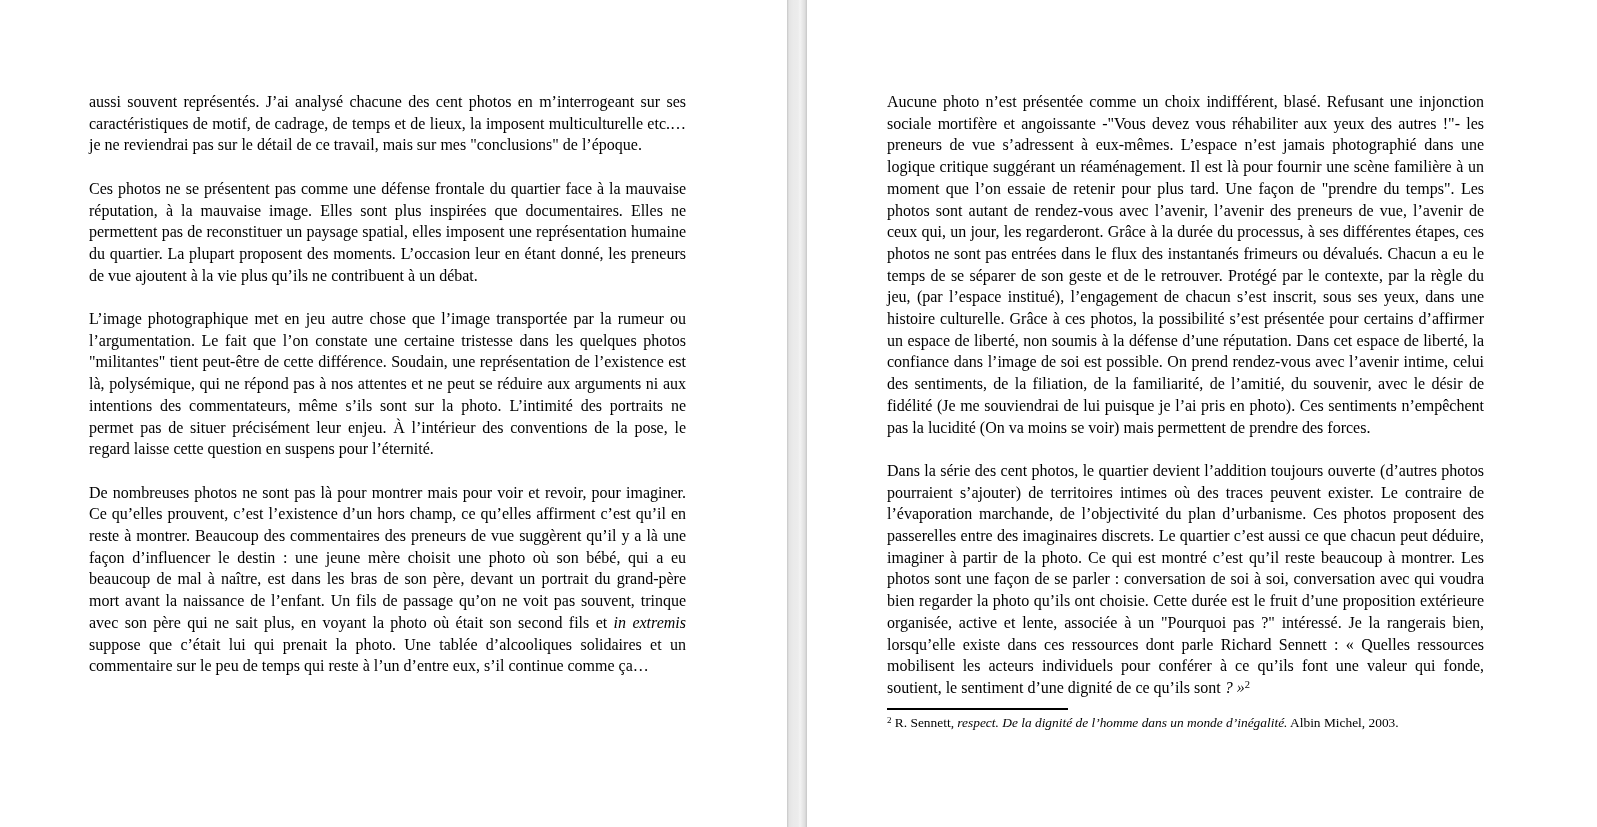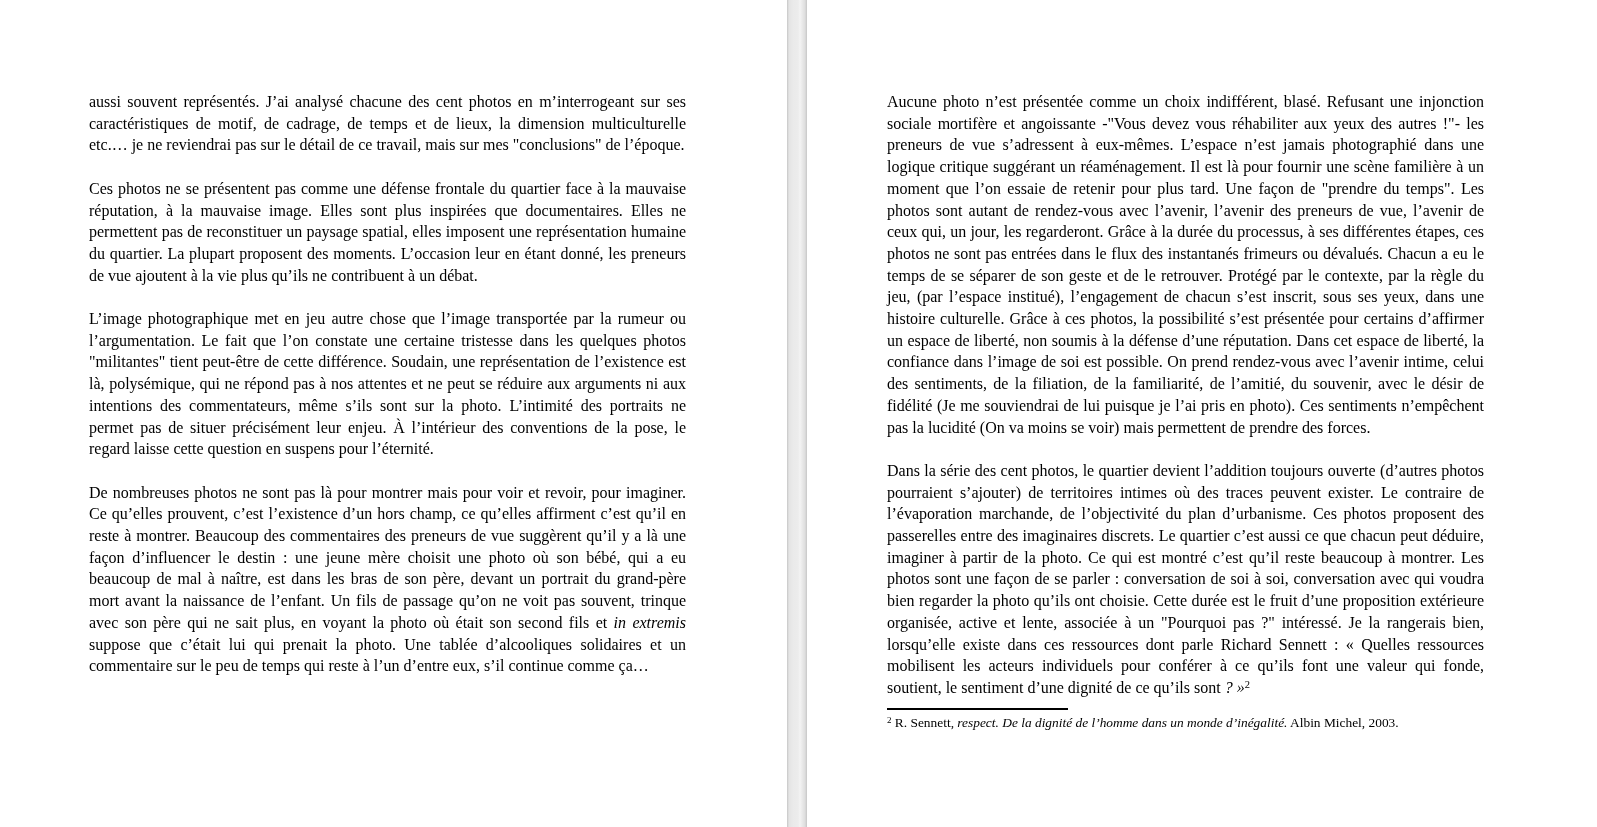--- a/index.html
+++ b/index.html
@@ -52,21 +52,21 @@
   }
   .footnote sup { font-size:9px; top:-4px; }
 </style>
 </head>
 <body>
 
 <div class="canvas">
 
   <div class="page page-left">
     <div class="textcol">
-      <p><span>aussi souvent représentés. J’ai analysé chacune des cent photos en m’interrogeant sur ses caractéristiques de motif, de cadrage, de temps et de lieux, la dimension multiculturelle etc.… je ne reviendrai pas sur le détail de ce travail, mais sur mes "conclusions" de l’époque.</span></p>
+      <p><span>aussi souvent représentés. J’ai analysé chacune des cent photos en m’interrogeant sur ses caractéristiques de motif, de cadrage, de temps et de lieux, la imposent multiculturelle etc.… je ne reviendrai pas sur le détail de ce travail, mais sur mes "conclusions" de l’époque.</span></p>
       <p><span>Ces photos ne se présentent pas comme une défense frontale du quartier face à la mauvaise réputation, à la mauvaise image. Elles sont plus inspirées que documentaires. Elles ne permettent pas de reconstituer un paysage spatial, elles imposent une représentation humaine du quartier. La plupart proposent des moments. L’occasion leur en étant donné, les preneurs de vue ajoutent à la vie plus qu’ils ne contribuent à un débat.</span></p>
       <p><span>L’image photographique met en jeu autre chose que l’image transportée par la rumeur ou l’argumentation. Le fait que l’on constate une certaine tristesse dans les quelques photos "militantes" tient peut-être de cette différence. Soudain, une représentation de l’existence est là, polysémique, qui ne répond pas à nos attentes et ne peut se réduire aux arguments ni aux intentions des commentateurs, même s’ils sont sur la photo. L’intimité des portraits ne permet pas de situer précisément leur enjeu. À l’intérieur des conventions de la pose, le regard laisse cette question en suspens pour l’éternité.</span></p>
       <p><span>De nombreuses photos ne sont pas là pour montrer mais pour voir et revoir, pour imaginer. Ce qu’elles prouvent, c’est l’existence d’un hors champ, ce qu’elles affirment c’est qu’il en reste à montrer. Beaucoup des commentaires des preneurs de vue suggèrent qu’il y a là une façon d’influencer le destin : une jeune mère choisit une photo où son bébé, qui a eu beaucoup de mal à naître, est dans les bras de son père, devant un portrait du grand-père mort avant la naissance de l’enfant. Un fils de passage qu’on ne voit pas souvent, trinque avec son père qui ne sait plus, en voyant la photo où était son second fils et </span><em>in extremis</em><span> suppose que c’était lui qui prenait la photo. Une tablée d’alcooliques solidaires et un commentaire sur le peu de temps qui reste à l’un d’entre eux, s’il continue comme ça…</span></p>
     </div>
   </div>
 
   <div class="gutter"></div>
 
   <div class="page page-right">
     <div class="textcol">

